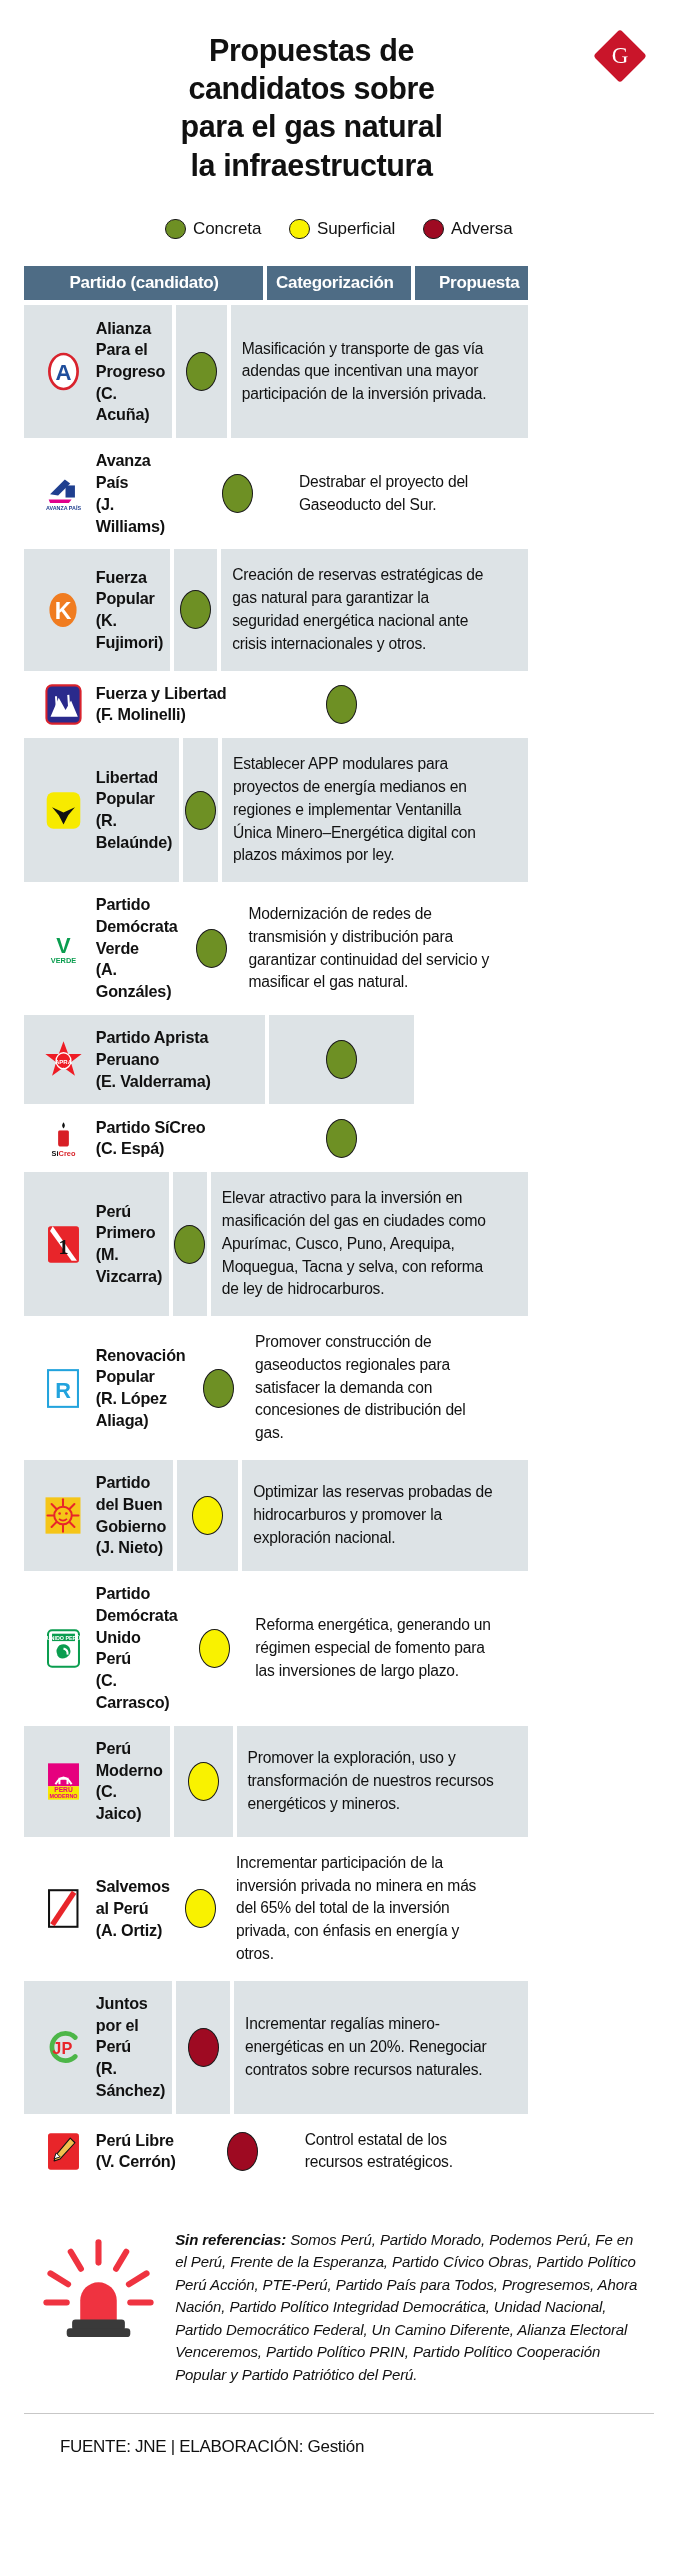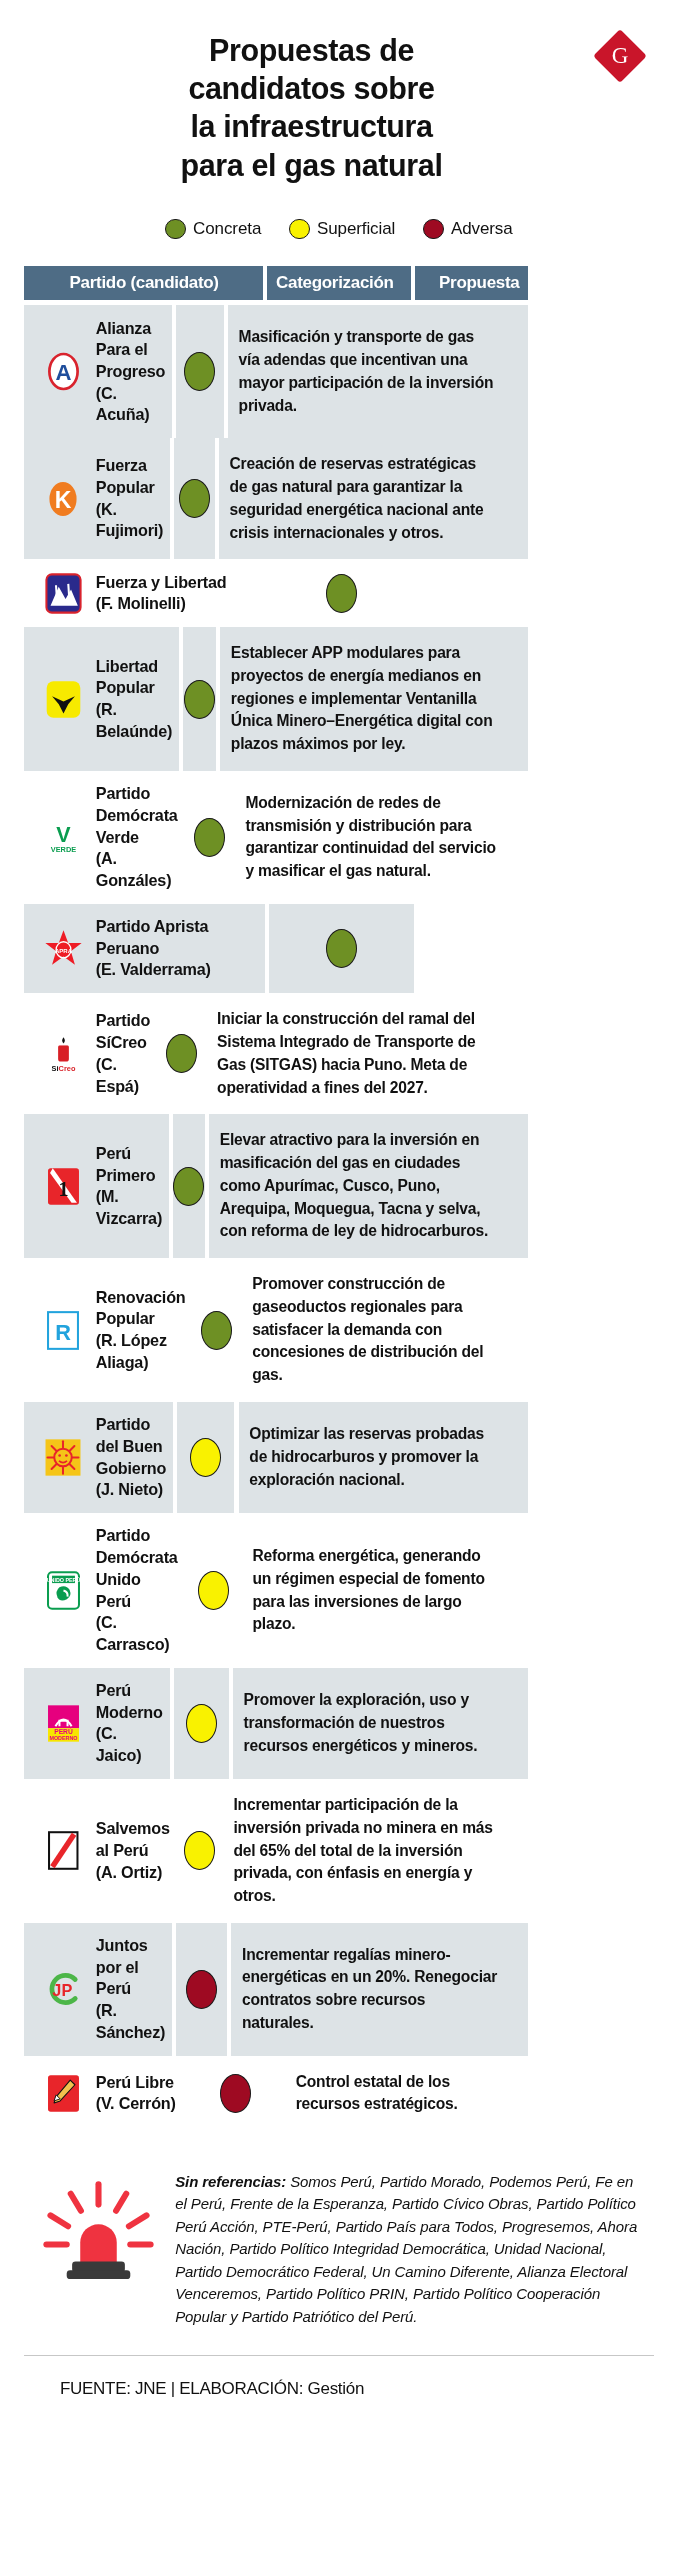--- a/index.html
+++ b/index.html
@@ -123,21 +123,20 @@
     font-weight: bold;
     line-height: 1.34;
     letter-spacing: -0.2px;
     color: #111;
   }
   .proposal {
     font-size: 15.6px;
     line-height: 1.46;
     letter-spacing: -0.2px;
     color: #111;
-    font-weight: bold;
   }
 
   .dot {
     width: 31px; height: 39px;
     border-radius: 50%;
     border: 1.4px solid #1a1a1a;
   }
 
   
   .logo {
@@ -189,22 +188,22 @@
 
     <div class="logo-wrap">
       <div class="logo-diamond">
         <div class="logo-letter">G</div>
       </div>
     </div>
 
     <div class="title">
       <span>Propuestas de</span>
       <span>candidatos sobre</span>
+      <span>para el gas natural</span>
       <span>la infraestructura</span>
-      <span>para el gas natural</span>
     </div>
 
     <div class="legend">
       <div class="legend-item">
         <div class="legend-dot" style="background:#6e9024"></div>
         <div class="legend-label">Concreta</div>
       </div>
       <div class="legend-item">
         <div class="legend-dot" style="background:#f9f200"></div>
         <div class="legend-label">Superficial</div>
@@ -233,20 +232,39 @@
             </div>
             <div class="party-name">Alianza Para el<br>Progreso (C. Acuña)</div>
           </div>
           <div class="cell c-cat">
             <div class="dot" title="Concreta" style="background: rgb(110, 144, 36);"></div>
           </div>
           <div class="cell c-prop">
             <div class="proposal">Masificación y transporte de gas vía adendas que incentivan una mayor participación de la inversión privada.</div>
           </div>
         </div>
+        <div class="row">
+          <div class="cell c-party">
+            <div class="logo">
+              <svg width="41" height="39" viewBox="0 0 60 58">
+                <path d="M10 30 L32 8 L40 14 L22 32 Z" fill="#1f3f8f"></path>
+                <path d="M33 17 h14 v18 h-14 z" fill="#1f3f8f"></path>
+                <path d="M8 38 h34 l-4 5 H10 z" fill="#e1008b"></path>
+                <text x="30" y="54" text-anchor="middle" font-family="Liberation Sans, sans-serif" font-size="8" font-weight="bold" fill="#1f3f8f">AVANZA PAÍS</text>
+              </svg>
+            </div>
+            <div class="party-name">Avanza País<br>(J. Williams)</div>
+          </div>
+          <div class="cell c-cat">
+            <div class="dot" title="Concreta" style="background: rgb(110, 144, 36);"></div>
+          </div>
+          <div class="cell c-prop">
+            <div class="proposal">Destrabar el proyecto del Gaseoducto del Sur.</div>
+          </div>
+        </div>
         <div class="row alt">
           <div class="cell c-party">
             <div class="logo">
               <svg width="38" height="38" viewBox="0 0 56 56">
                 <ellipse cx="28" cy="28" rx="20" ry="25" fill="#f07c20"></ellipse>
                 <text x="28" y="42" text-anchor="middle" font-family="Liberation Sans, sans-serif" font-size="34" font-weight="bold" fill="#ffffff">K</text>
               </svg>
             </div>
             <div class="party-name">Fuerza Popular<br>(K. Fujimori)</div>
           </div>
@@ -328,23 +346,20 @@
                 <path d="M29 6 q4 5 0 9 q-4-4 0-9z" fill="#111"></path>
                 <rect x="21" y="17" width="16" height="25" rx="4" fill="#d81f26"></rect>
                 <path d="M21 17 h16" stroke="#fff" stroke-width="2"></path>
                 <text x="29" y="56" text-anchor="middle" font-family="Liberation Sans, sans-serif" font-size="11" font-weight="bold" fill="#111">Si<tspan fill="#d81f26">Creo</tspan></text>
               </svg>
             </div>
             <div class="party-name">Partido SíCreo<br>(C. Espá)</div>
           </div>
           <div class="cell c-cat">
             <div class="dot" title="Concreta" style="background: rgb(110, 144, 36);"></div>
-          </div>
-          <div class="cell c-prop">
-            <div class="proposal">Iniciar la construcción del ramal del Sistema Integrado de Transporte de Gas (SITGAS) hacia Puno. Meta de operatividad a fines del 2027.</div>
           </div>
         </div>
         <div class="row alt">
           <div class="cell c-party">
             <div class="logo">
               <svg width="35" height="41" viewBox="0 0 52 60">
                 <rect x="3" y="3" width="46" height="54" rx="4" fill="#e8252a"></rect>
                 <path d="M10 3 L46 54 h-8 L6 10 Z" fill="#ffffff"></path>
                 <text x="26" y="44" text-anchor="middle" font-family="Liberation Serif, serif" font-size="30" font-weight="bold" fill="#111">1</text>
               </svg>

